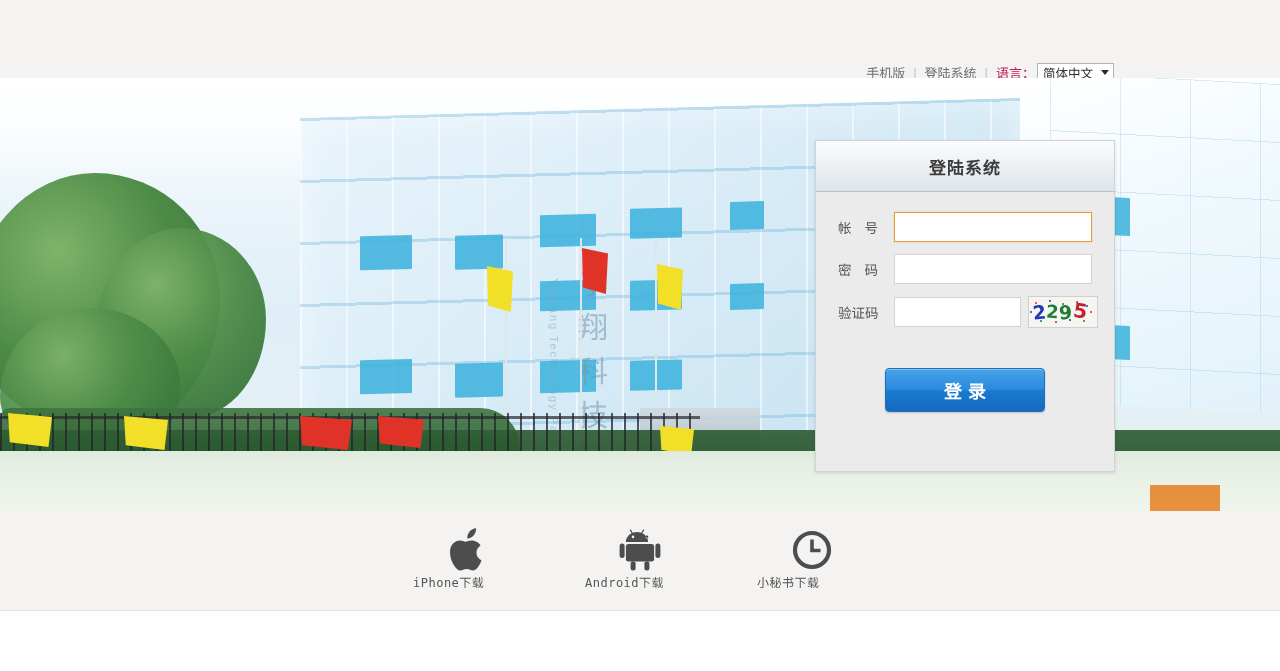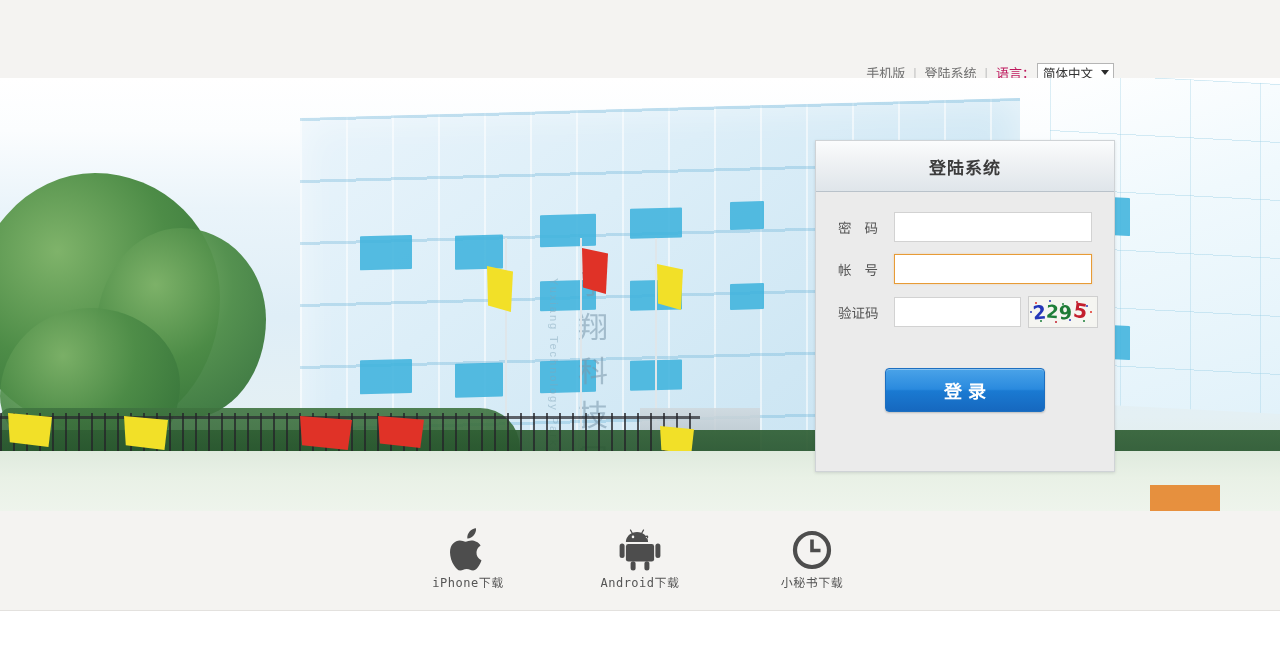--- a/index.html
+++ b/index.html
@@ -351,21 +351,20 @@
   }
   .dl-wrap {
     display: flex;
     justify-content: center;
     align-items: flex-start;
     gap: 62px;
     padding-top: 16px;
   }
   .dl-item {
     width: 110px;
-    text-align: center;
     cursor: pointer;
     text-decoration: none;
   }
   .dl-icon {
     height: 46px;
     display: flex;
     align-items: center;
     justify-content: center;
     color: #4d4d4d;
   }
@@ -475,27 +474,27 @@
     </div>
 
     <div class="login-panel" style="left:0; top:62px; margin-left:815px; position:absolute;">
       <div class="panel-head">
         <span class="panel-title">登陆系统</span>
       </div>
 
       <div class="panel-body">
 
         <div class="form-row">
+          <span class="form-label"><span>帐</span><span class="sp"></span><span>号</span></span>
+          <input class="txt focus" type="text" autofocus="" value="" placeholder="" style="">
+        </div>
+
+        <div class="form-row">
           <span class="form-label"><span>密</span><span class="sp"></span><span>码</span></span>
           <input class="txt" type="password" value="" placeholder="" style="">
-        </div>
-
-        <div class="form-row">
-          <span class="form-label"><span>帐</span><span class="sp"></span><span>号</span></span>
-          <input class="txt focus" type="text" autofocus="" value="" placeholder="" style="">
         </div>
 
         <div class="form-row captcha-row">
           <span class="form-label">验证码</span>
           <input class="txt" type="text" value="" placeholder="" style="">
           <span class="captcha-img">
             <svg width="66" height="28" viewBox="0 0 66 28" xmlns="http://www.w3.org/2000/svg">
               <rect width="66" height="28" fill="#f5f5f1"></rect>
               <text x="4" y="22" font-family="DejaVu Sans, sans-serif" font-size="19" font-weight="700" fill="#2436b8" transform="rotate(-6 12 18)">2</text>
               <text x="17" y="21" font-family="DejaVu Sans, sans-serif" font-size="18" font-weight="700" fill="#1d7f3a" transform="rotate(4 25 17)">2</text>

